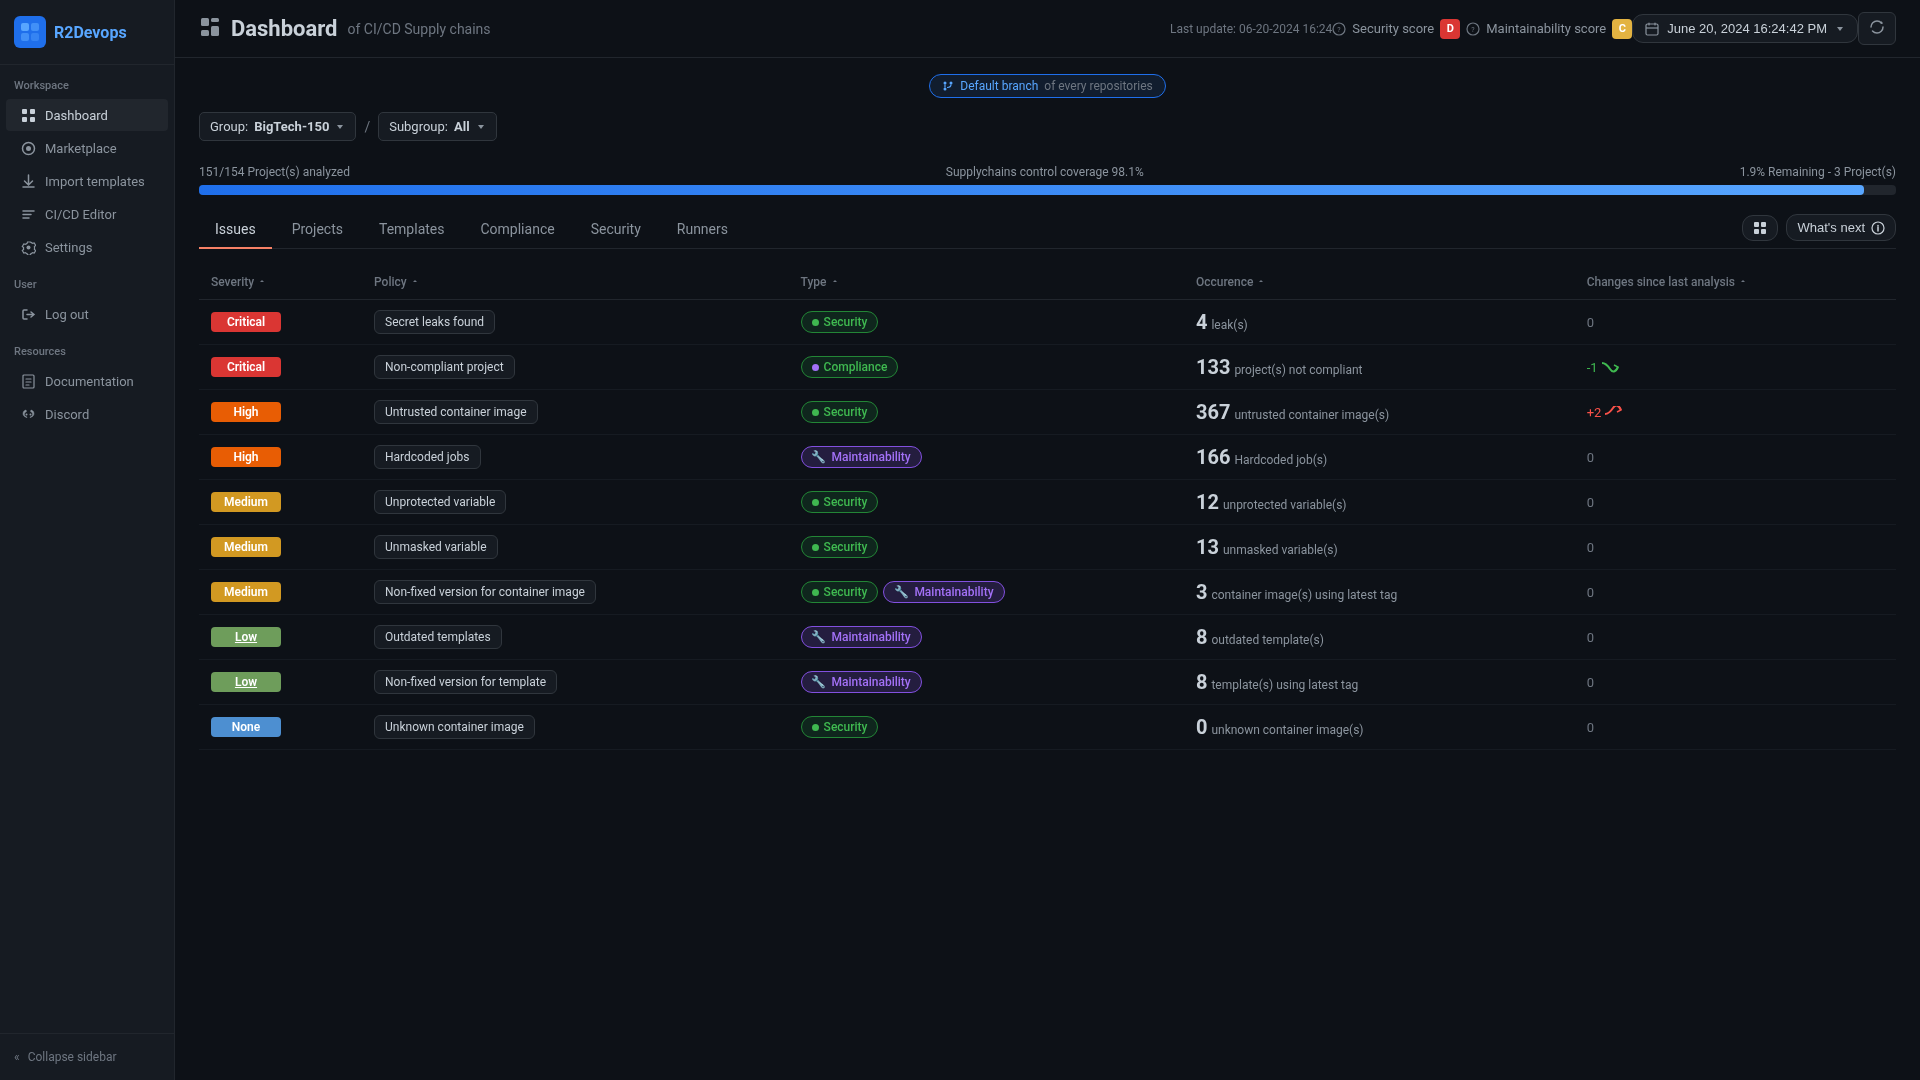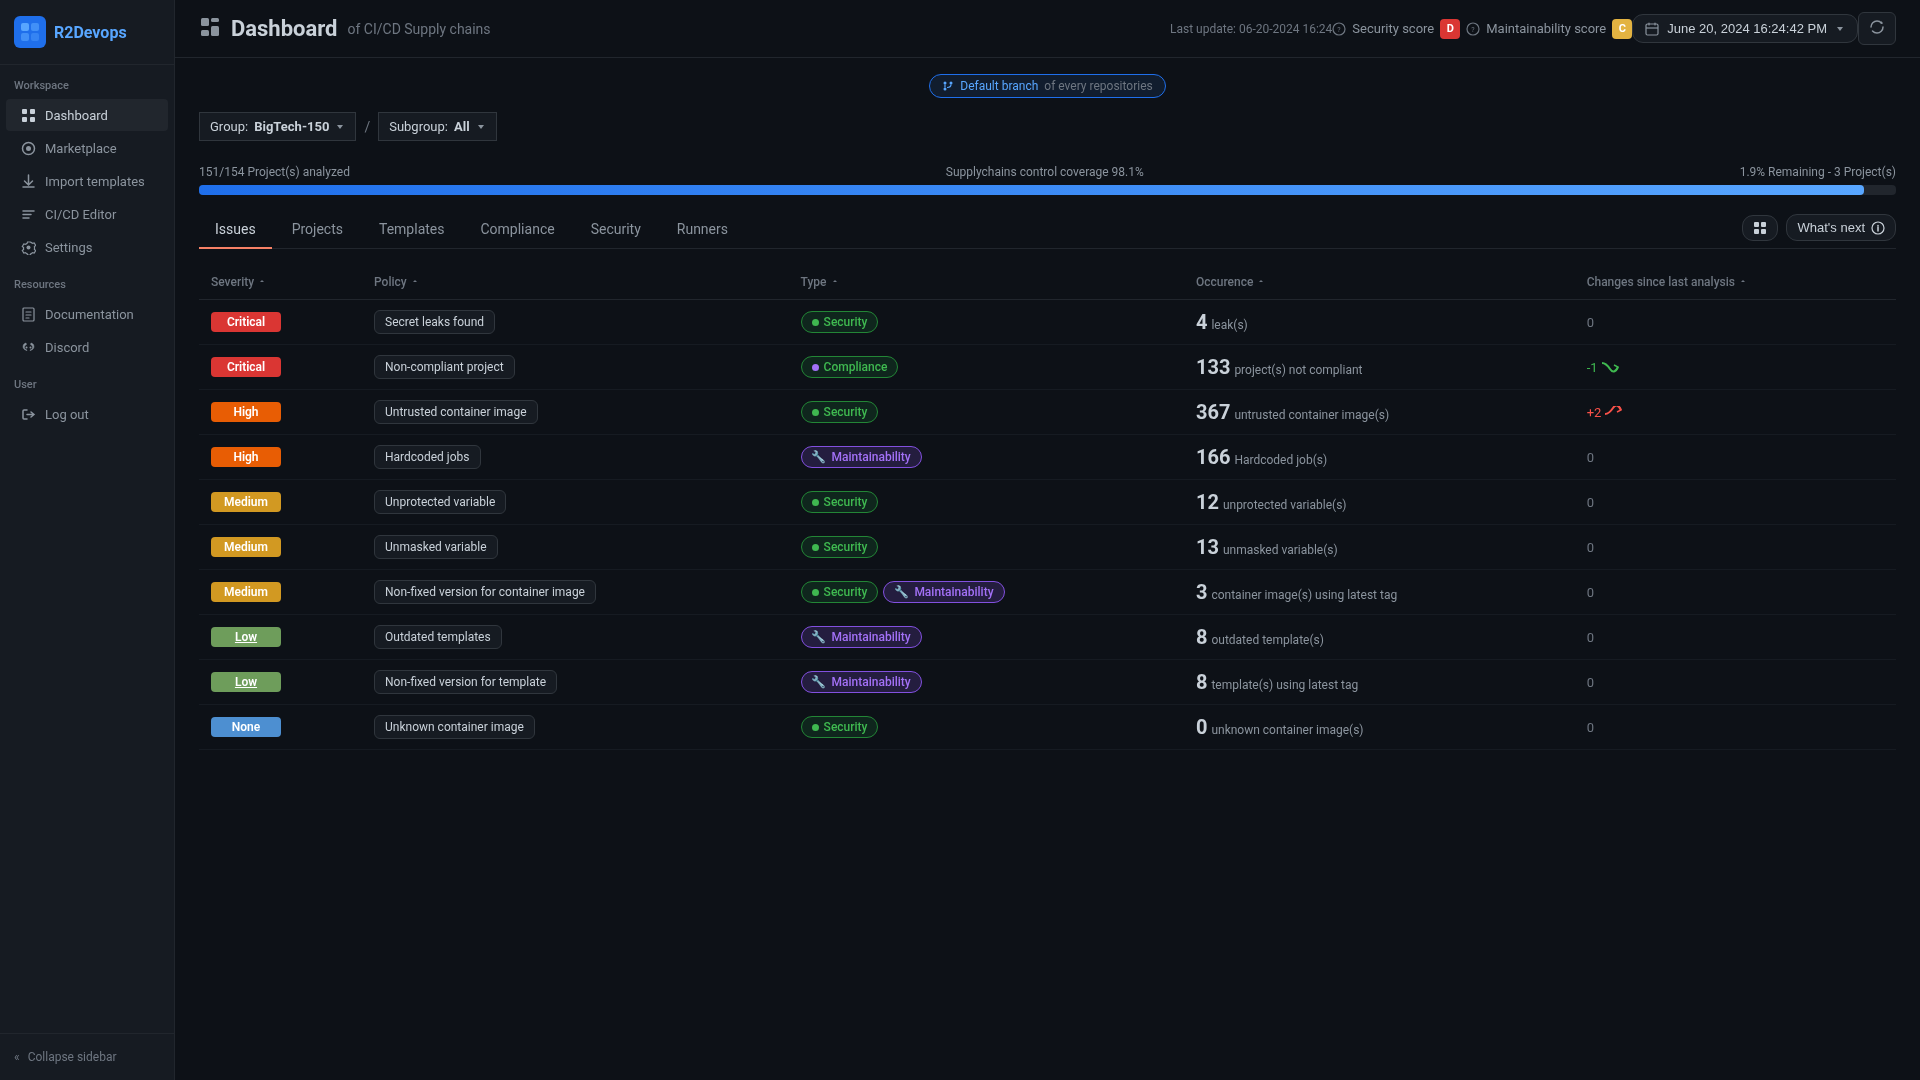--- a/index.html
+++ b/index.html
@@ -172,21 +172,21 @@
     
     .filters-row {
       display: flex;
       align-items: center;
       gap: 6px;
       margin-bottom: 14px;
     }
     .filter-select {
       background: #161b22;
       border: 1px solid #30363d;
-      border-radius: 0;
+      border-radius: 5px;
       padding: 6px 10px;
       color: #c9d1d9;
       font-size: 13px;
       display: flex;
       align-items: center;
       gap: 6px;
       cursor: pointer;
     }
     .filter-separator { color: #6e7681; font-size: 14px; padding: 0 2px; }
     .score-item {
@@ -422,51 +422,51 @@
         <svg width="15" height="15" viewBox="0 0 15 15" fill="currentColor">
             <path d="M7.5 9.5a2 2 0 100-4 2 2 0 000 4z"></path>
             <path d="M13.5 7.5a6 6 0 00-.1-1l1.3-1-1.5-2.6-1.6.5a6 6 0 00-1.7-1L9.5 2h-3l-.4 1.4a6 6 0 00-1.7 1l-1.6-.5L1.3 6.5l1.3 1a6 6 0 000 2l-1.3 1 1.5 2.6 1.6-.5a6 6 0 001.7 1L6.5 15h3l.4-1.4a6 6 0 001.7-1l1.6.5 1.5-2.6-1.3-1a6 6 0 00.1-1z" stroke="currentColor" stroke-width="1.2" fill="none"></path>
           </svg>
       </span>
       <span>Settings</span>
     </div>
   </div>
 
   <div>
+    <div class="sidebar-section-label">User</div>
+    <div class="sidebar-item">
+      <span class="icon">
+        <svg width="15" height="15" viewBox="0 0 15 15" fill="currentColor">
+            <path d="M6 12H3a1 1 0 01-1-1V4a1 1 0 011-1h3M10 10l3-2.5L10 5M6 7.5h7" stroke="currentColor" stroke-width="1.5" fill="none" stroke-linecap="round"></path>
+          </svg>
+      </span>
+      <span>Log out</span>
+    </div>
+  </div>
+
+  <div>
     <div class="sidebar-section-label">Resources</div>
     <div class="sidebar-item">
       <span class="icon">
         <svg width="15" height="15" viewBox="0 0 15 15" fill="currentColor">
             <rect x="2" y="1" width="11" height="13" rx="1" stroke="currentColor" stroke-width="1.2" fill="none"></rect>
             <path d="M5 5h5M5 8h5M5 11h3" stroke="currentColor" stroke-width="1.2" fill="none" stroke-linecap="round"></path>
           </svg>
       </span>
       <span>Documentation</span>
     </div>
     <div class="sidebar-item">
       <span class="icon">
         <svg width="15" height="15" viewBox="0 0 15 15" fill="currentColor">
             <path d="M6 10.5S4 10 3 9c-1.5-1.5-1-4 0-5 .5-.5 2-1 2-1l.5 1.5S4.5 5 4 5.5c-.8.8-.8 2.7 0 3.5.5.5 2 1 2 1V10.5zm3 0v-.5s1.5-.5 2-1c.8-.8.8-2.7 0-3.5-.5-.5-1.5-1-1.5-1L10 3s1.5.5 2 1c1 1 1.5 3.5 0 5-1 1-3 1.5-3 1.5z" stroke="currentColor" stroke-width="0.5"></path>
             <circle cx="5.5" cy="7.5" r="1"></circle>
             <circle cx="9.5" cy="7.5" r="1"></circle>
           </svg>
       </span>
       <span>Discord</span>
-    </div>
-  </div>
-
-  <div>
-    <div class="sidebar-section-label">User</div>
-    <div class="sidebar-item">
-      <span class="icon">
-        <svg width="15" height="15" viewBox="0 0 15 15" fill="currentColor">
-            <path d="M6 12H3a1 1 0 01-1-1V4a1 1 0 011-1h3M10 10l3-2.5L10 5M6 7.5h7" stroke="currentColor" stroke-width="1.5" fill="none" stroke-linecap="round"></path>
-          </svg>
-      </span>
-      <span>Log out</span>
     </div>
   </div>
 
   <div class="sidebar-bottom">
     <div class="collapse-sidebar">
       <span>«</span>
       <span>Collapse sidebar</span>
     </div>
   </div>
 </aside>

